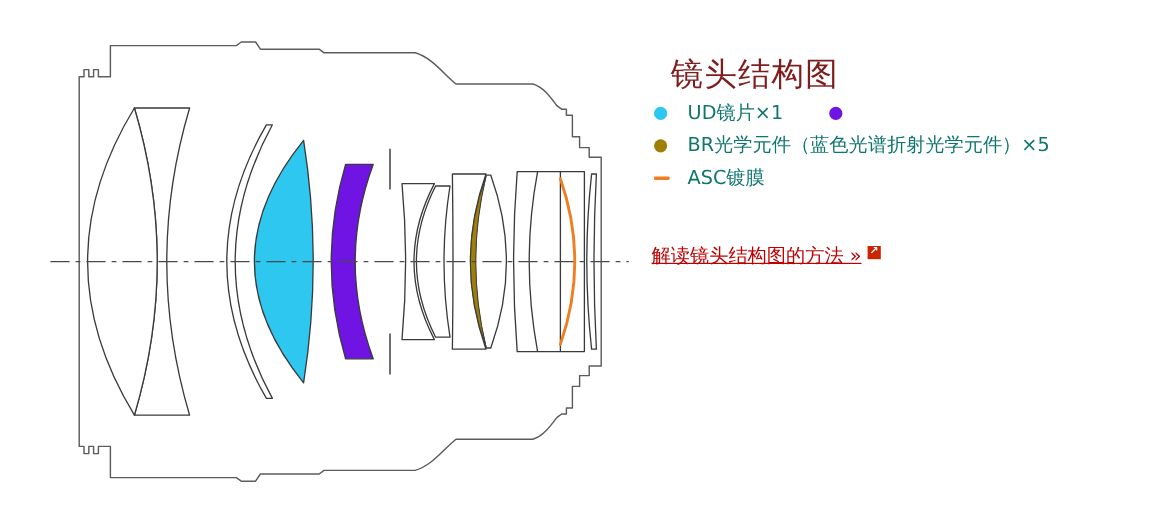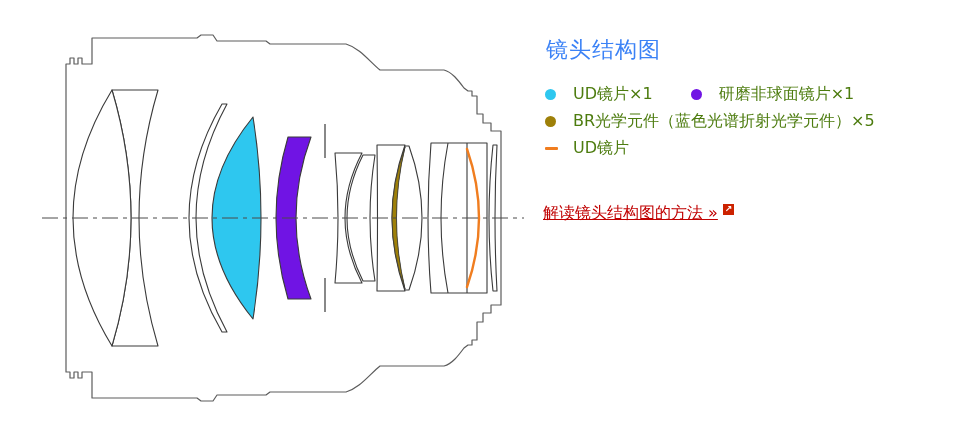--- a/index.html
+++ b/index.html
@@ -4,32 +4,32 @@
 <style>
   html,body{margin:0;padding:0;}
   body{
     width:974px;height:421px;background:#ffffff;overflow:hidden;
     font-family:"DejaVu Sans",sans-serif;position:relative;
   }
   .stage{position:absolute;left:0;top:0;width:974px;height:421px;}
   .diagram{position:absolute;left:0;top:0;}
   .info{position:absolute;left:543px;top:30px;width:420px;}
   .title{
-    position:absolute;left:0;top:0;margin:3px;
-    font-size:22px;line-height:33px;font-weight:500;color:#3b82f6;
+    position:absolute;left:0;top:0;margin:16px;
+    font-size:27px;line-height:33px;font-weight:500;color:#7f1d1d;
     letter-spacing:1px;white-space:nowrap;
   }
   .legend{position:absolute;left:2px;top:51px;width:410px;}
   .legend-row{display:flex;align-items:center;height:27px;white-space:nowrap;}
   .legend-item{display:flex;align-items:center;}
   .legend-item + .legend-item{margin-left:38px;}
   .marker{flex:0 0 auto;display:inline-block;}
   .marker.dot{width:11px;height:11px;border-radius:50%;margin-right:17px;}
   .marker.dash{width:13px;height:3px;border-radius:1px;margin-right:15px;margin-left:0px;}
-  .legend-label{font-size:16px;color:#4d7c0f;}
+  .legend-label{font-size:16px;color:#0f766e;}
   .read-link{
     position:absolute;left:0;top:173px;
     font-size:16px;color:#c00000;
     white-space:nowrap;cursor:pointer;
   }
   .ext-icon{
     display:inline-block;width:11px;height:11px;margin-left:5px;
     background:#cc2200;color:#ffffff;font-size:9px;line-height:11px;
     text-align:center;vertical-align:6px;text-decoration:none;font-weight:bold;
   }
@@ -83,33 +83,32 @@
     <h2 class="title">镜头结构图</h2>
 
     <div class="legend">
       <div class="legend-row">
         <span class="legend-item">
           <span class="marker dot" style="background: rgb(46, 199, 239);"></span>
           <span class="legend-label">UD镜片×1</span>
         </span>
         <span class="legend-item">
           <span class="marker dot" style="background: rgb(112, 20, 228);"></span>
-          <span class="legend-label">研磨非球面镜片×1</span>
         </span>
       </div>
       <div class="legend-row">
         <span class="legend-item">
           <span class="marker dot" style="background: rgb(158, 128, 9);"></span>
           <span class="legend-label">BR光学元件（蓝色光谱折射光学元件）×5</span>
         </span>
       </div>
       <div class="legend-row">
         <span class="legend-item">
           <span class="marker dash" style="background: rgb(240, 125, 31);"></span>
-          <span class="legend-label">UD镜片</span>
+          <span class="legend-label">ASC镀膜</span>
         </span>
       </div>
     </div>
 
     <a class="read-link" href="#"><span>解读镜头结构图的方法 »</span><span class="ext-icon">↗</span></a>
   </div>
 
 </div>
 
 </body></html>

